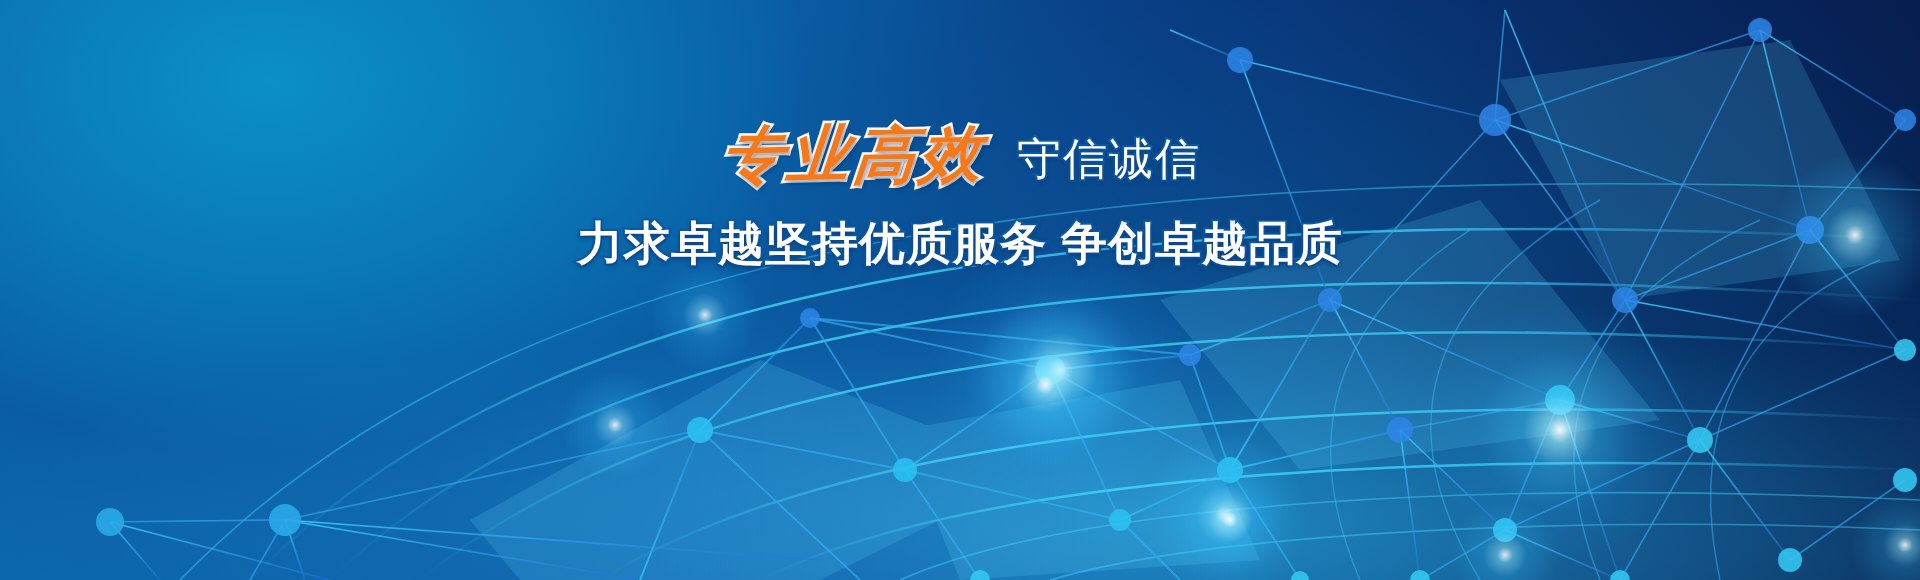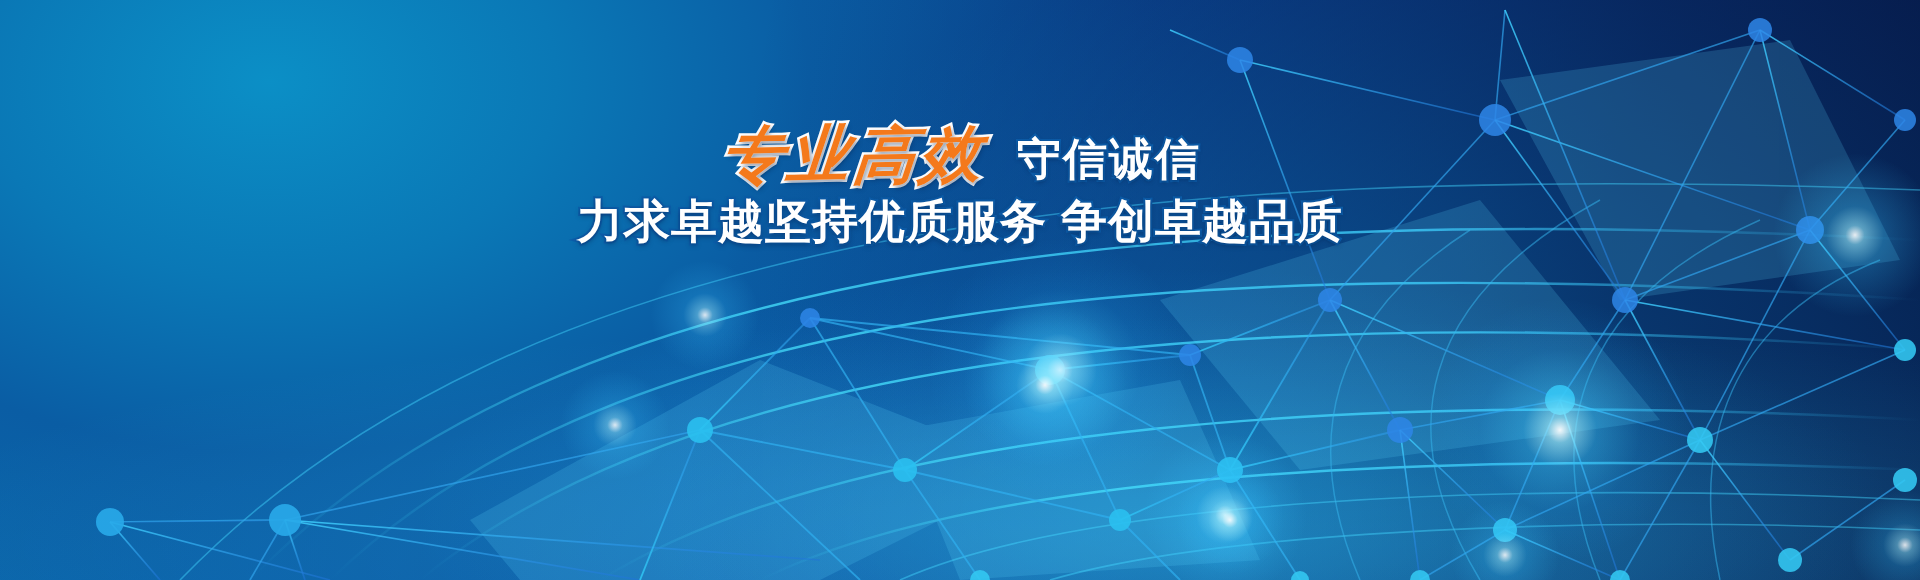--- a/index.html
+++ b/index.html
@@ -72,33 +72,33 @@
     text-shadow:
        0 0 1px #ffffff,
        2px 3px 5px rgba(3,28,70,0.45);
     transform:skewX(-6deg) rotate(-1.2deg);
     transform-origin:center bottom;
     line-height:1;
   }
   .slogan-white{
     font-family:"Liberation Sans","DejaVu Sans",sans-serif;
     font-size:44px;
-    font-weight:700;
+    font-weight:400;
     letter-spacing:2px;
     color:#ffffff;
     -webkit-text-stroke:4px #0c5ca8;
     paint-order:stroke fill;
     text-shadow:0 2px 4px rgba(4,30,72,0.5);
     line-height:1;
     margin-left:34px;
     position:relative;
     top:-2px;
   }
   .line2{
-    margin-top:10px;
+    margin-top:32px;
     font-family:"Liberation Sans","DejaVu Sans",sans-serif;
     font-size:46px;
     font-weight:700;
     letter-spacing:1px;
     color:#ffffff;
     -webkit-text-stroke:4px #0c5ca8;
     paint-order:stroke fill;
     text-shadow:0 2px 5px rgba(4,30,72,0.5);
     white-space:nowrap;
     line-height:1.1;

